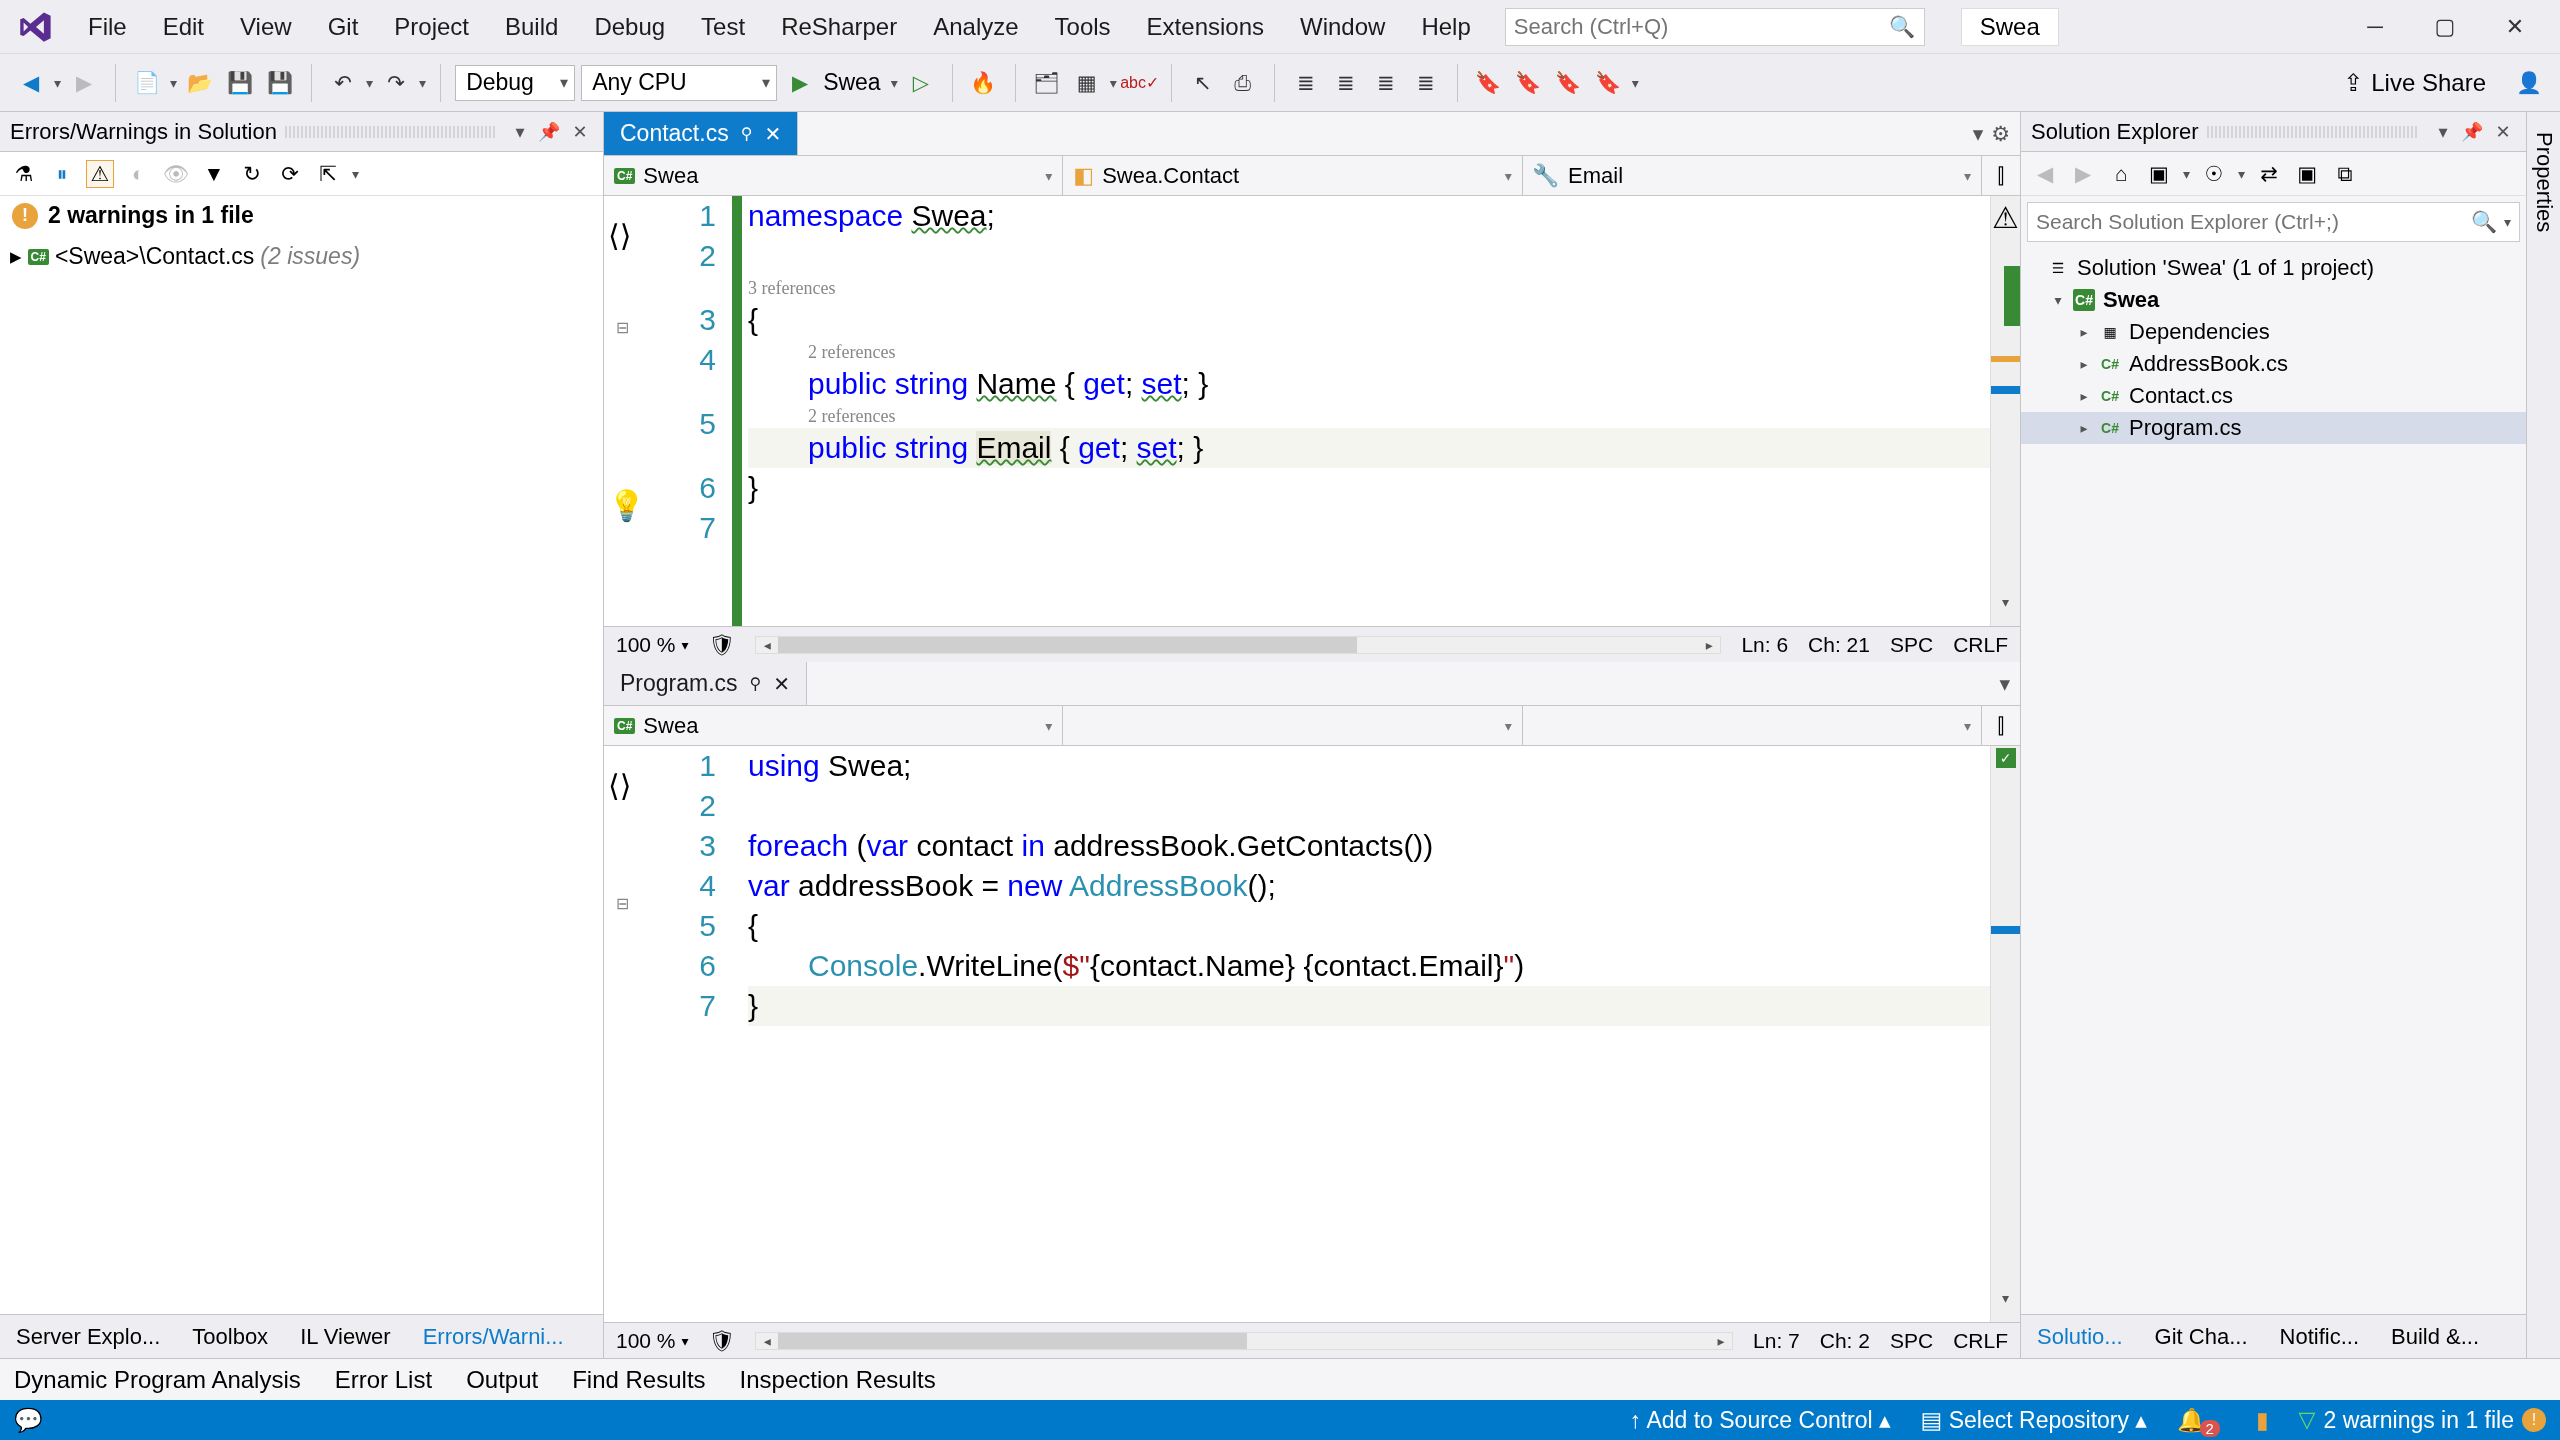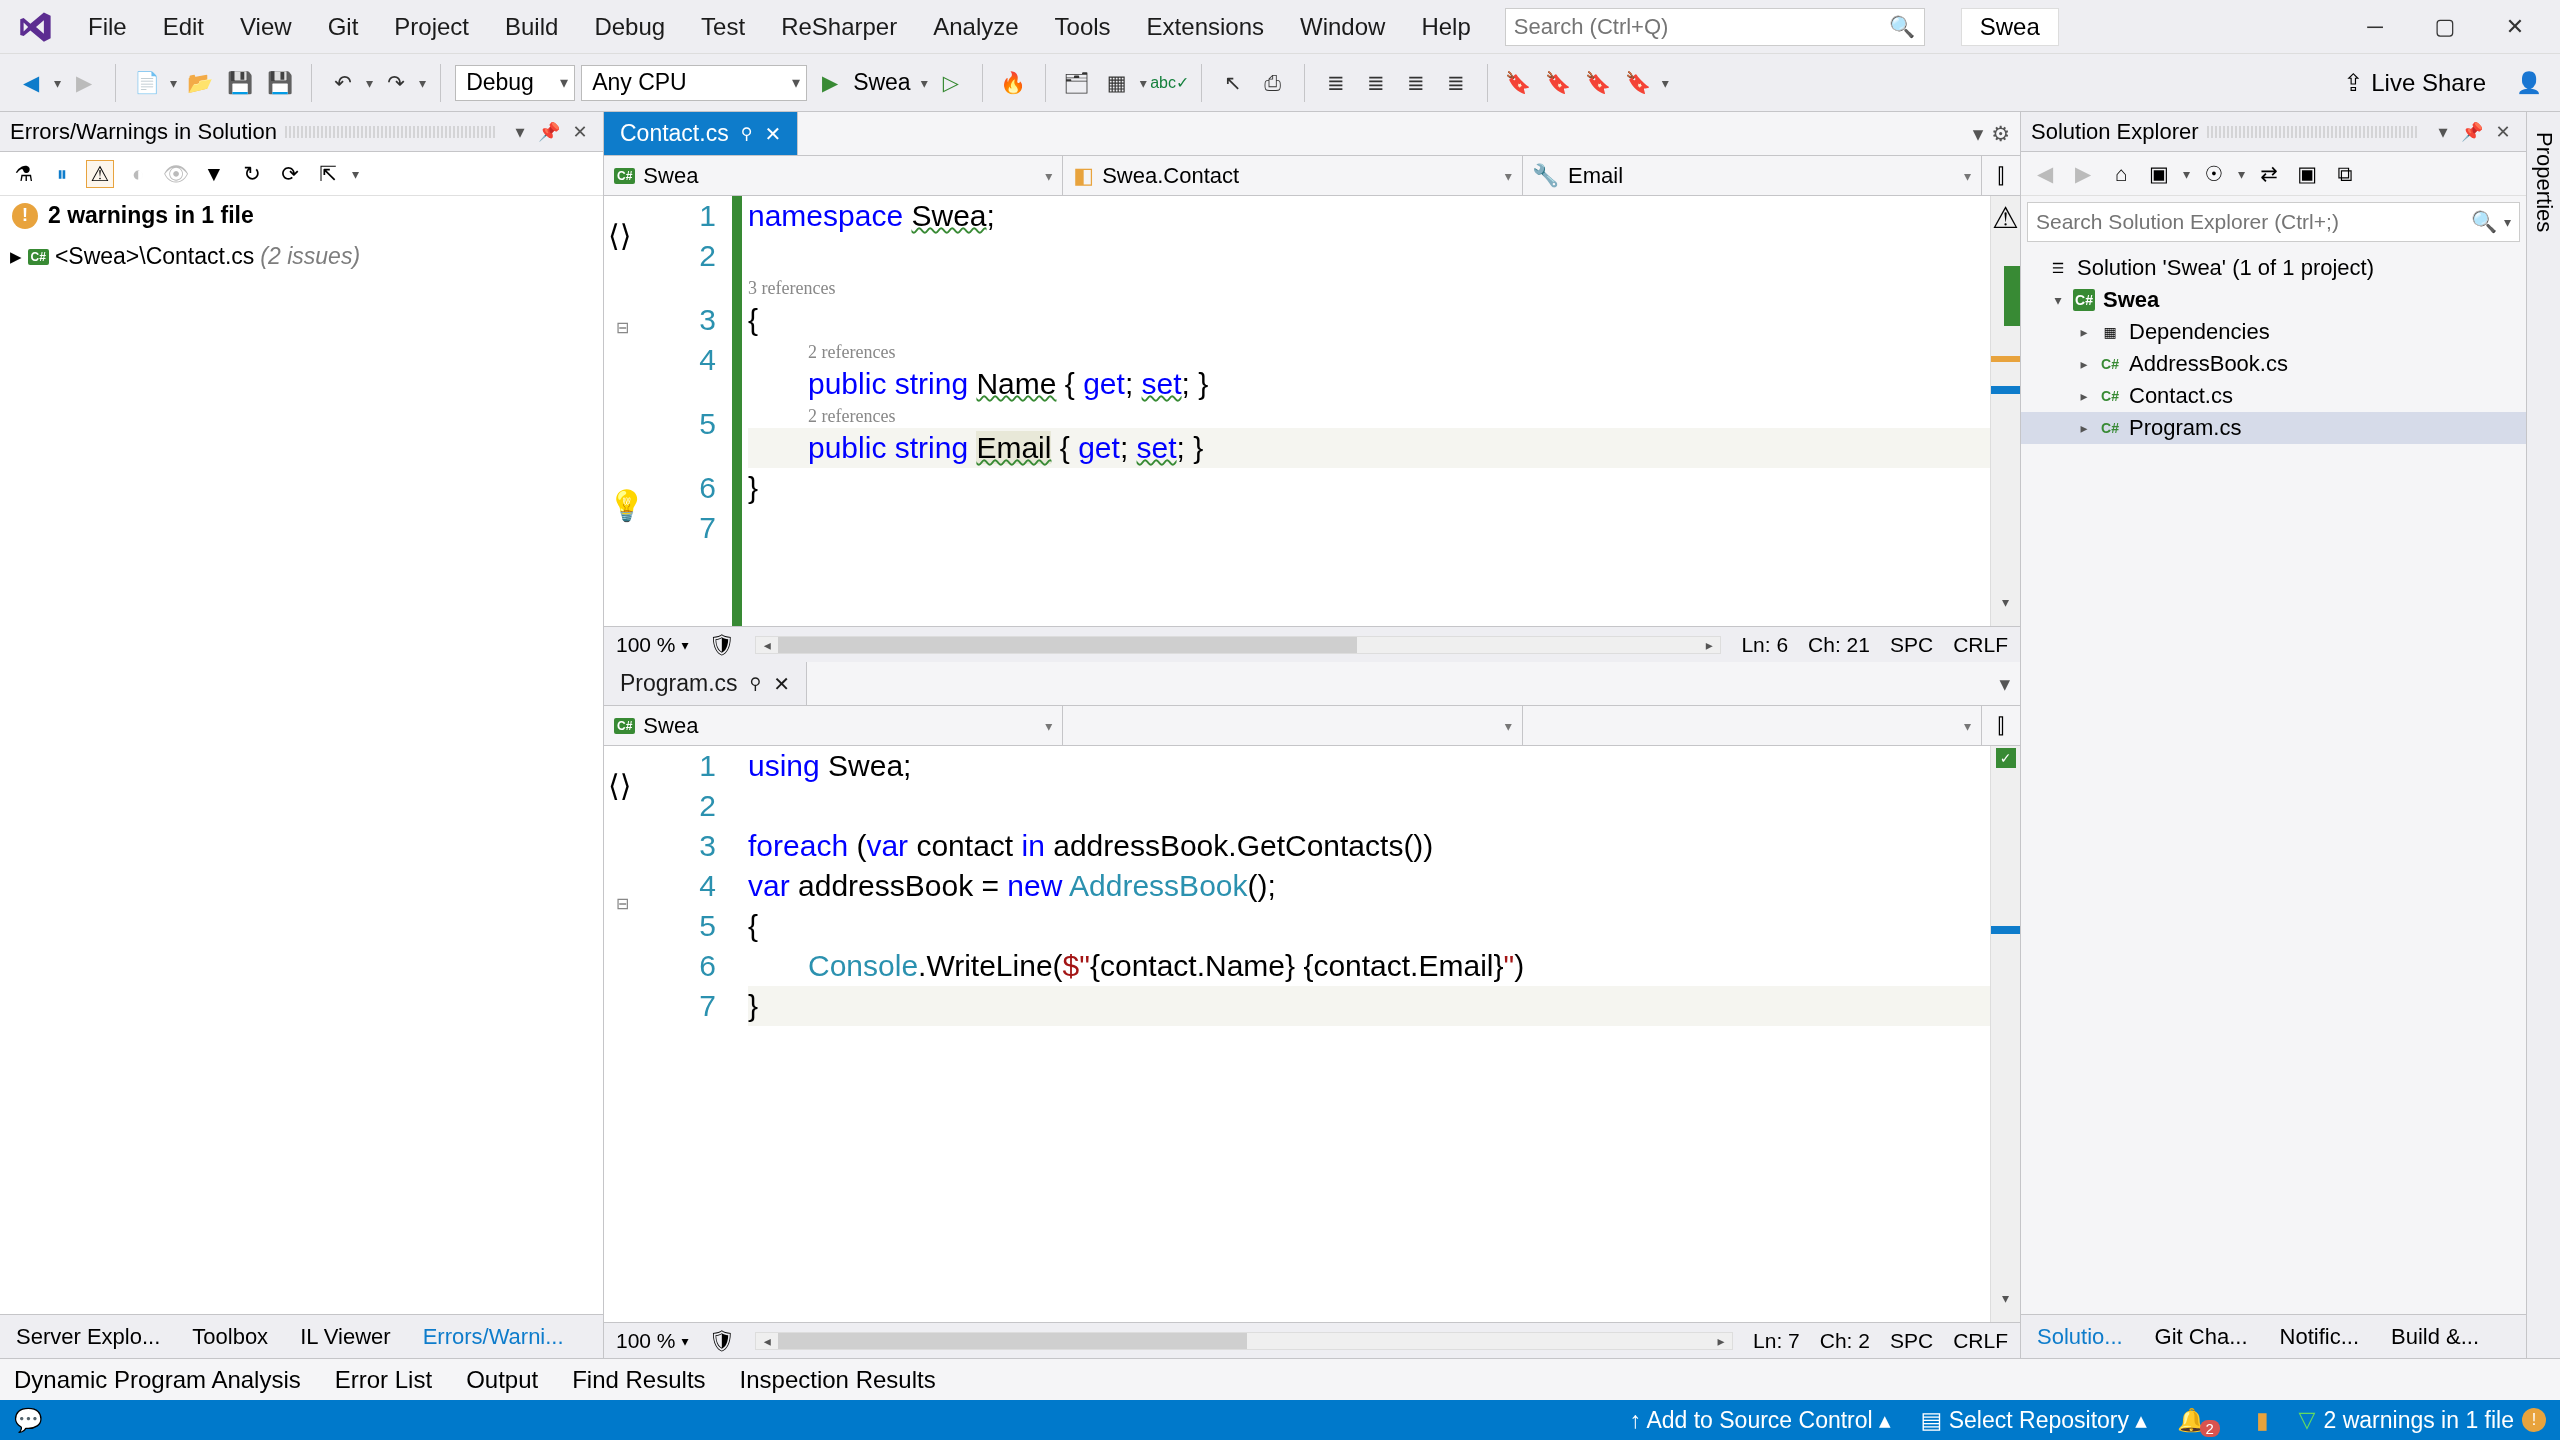--- a/index.html
+++ b/index.html
@@ -155,32 +155,32 @@
   <span class="tb-btn">📂</span>
   <span class="tb-btn">💾</span>
   <span class="tb-btn">💾</span>
   <span class="tb-sep"></span>
   <span class="tb-btn">↶</span>
   <span style="font-size:14px;color:#555">▾</span>
   <span class="tb-btn">↷</span>
   <span style="font-size:14px;color:#555">▾</span>
   <span class="tb-sep"></span>
   <div class="tb-combo" style="width:120px">Debug</div>
-  <div class="tb-combo" style="width:226px">Any CPU</div>
+  <div class="tb-combo" style="width:196px">Any CPU</div>
   <span class="tb-btn play">▶</span>
   <span style="font-size:23px;margin-right:4px">Swea</span>
   <span style="font-size:14px;color:#555">▾</span>
   <span class="tb-btn play" style="color:#388a34">▷</span>
   <span class="tb-sep"></span>
   <span class="tb-btn" style="color:#ccc">🔥</span>
   <span class="tb-sep"></span>
   <span class="tb-btn">🗂</span>
   <span class="tb-btn">▦</span>
   <span style="font-size:14px;color:#555">▾</span>
-  <span class="tb-btn" style="color:#15803d;font-size:16px">abc✓</span>
+  <span class="tb-btn" style="color:#b91c1c;font-size:16px">abc✓</span>
   <span class="tb-sep"></span>
   <span class="tb-btn">↖</span>
   <span class="tb-btn">⎙</span>
   <span class="tb-sep"></span>
   <span class="tb-btn">≣</span>
   <span class="tb-btn">≣</span>
   <span class="tb-btn">≣</span>
   <span class="tb-btn">≣</span>
   <span class="tb-sep"></span>
   <span class="tb-btn">🔖</span>

